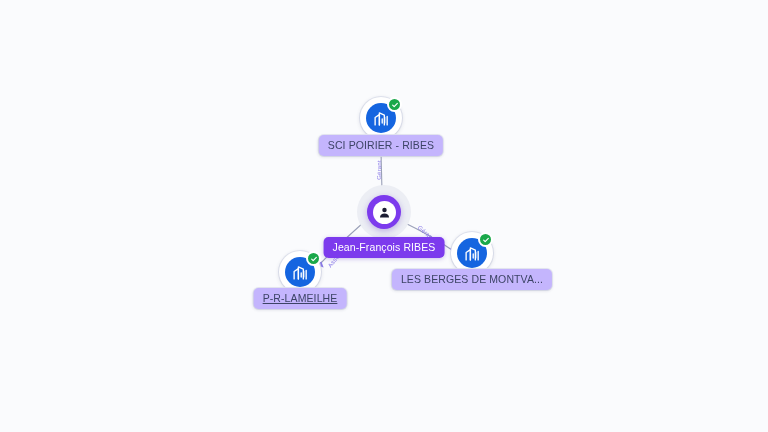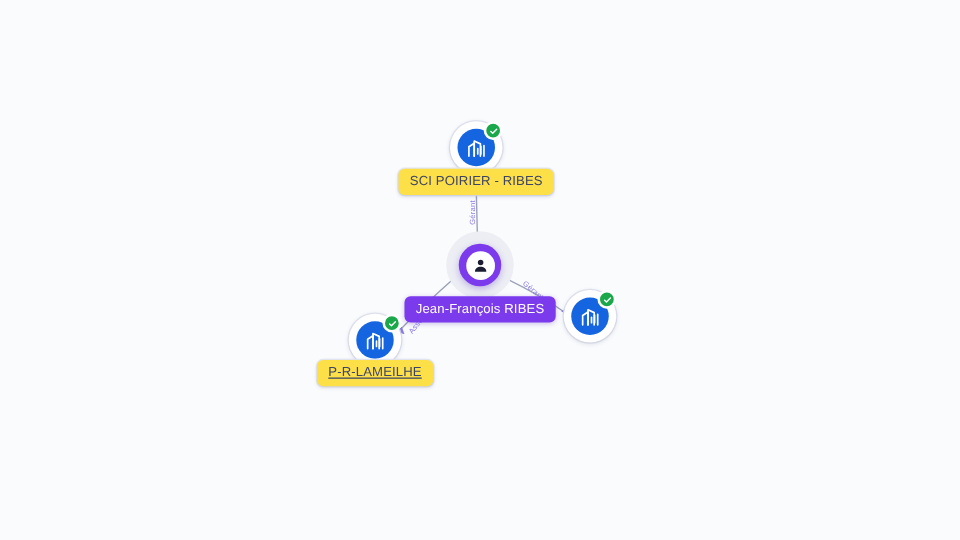--- a/index.html
+++ b/index.html
@@ -123,21 +123,21 @@
     position: absolute;
     transform: translate(-50%, 0);
     white-space: nowrap;
     font-size: 10.5px;
     line-height: 1;
     padding: 5px 9px;
     border-radius: 5px;
     letter-spacing: 0.1px;
   }
   .node-label.company {
-    background: #fde047;
+    background: #c4b5fd;
     color: #3d4466;
     box-shadow: 0 1px 3px rgba(40, 45, 90, 0.15), 0 0 0 1px rgba(228, 231, 242, 0.9);
   }
   .node-label.person {
     background: #7c3aed;
     color: #ffffff;
     box-shadow: 0 1px 4px rgba(90, 50, 190, 0.30);
   }
 
   
@@ -216,20 +216,21 @@
           <path d="M13 12.5v6M16.5 10v8.5M20 21V9" stroke="#ffffff" stroke-width="1.9" stroke-linecap="round"></path>
         </svg>
       </div>
       <div class="check-badge">
         <svg width="8" height="8" viewBox="0 0 24 24" fill="none">
           <path d="M5 12.5l4.5 4.5L19 7" stroke="#ffffff" stroke-width="3.4" stroke-linecap="round" stroke-linejoin="round"></path>
         </svg>
       </div>
     </div>
   </div>
+  <div class="node-label company" style="left:472px; top:269px;">LES BERGES DE MONTVA...</div>
 
   <div class="node" style="left:300px; top:272px;">
     <div class="company-disc">
       <div class="company-icon">
         <svg width="17" height="17" viewBox="0 0 24 24" fill="none">
           <path d="M3 21V10.5L9 6.5V21" stroke="#ffffff" stroke-width="1.9" stroke-linejoin="round" stroke-linecap="round" fill="none"></path>
           <path d="M9 21V4l7 3.2V21" stroke="#ffffff" stroke-width="1.9" stroke-linejoin="round" stroke-linecap="round" fill="none"></path>
           <path d="M13 12.5v6M16.5 10v8.5M20 21V9" stroke="#ffffff" stroke-width="1.9" stroke-linecap="round"></path>
         </svg>
       </div>

